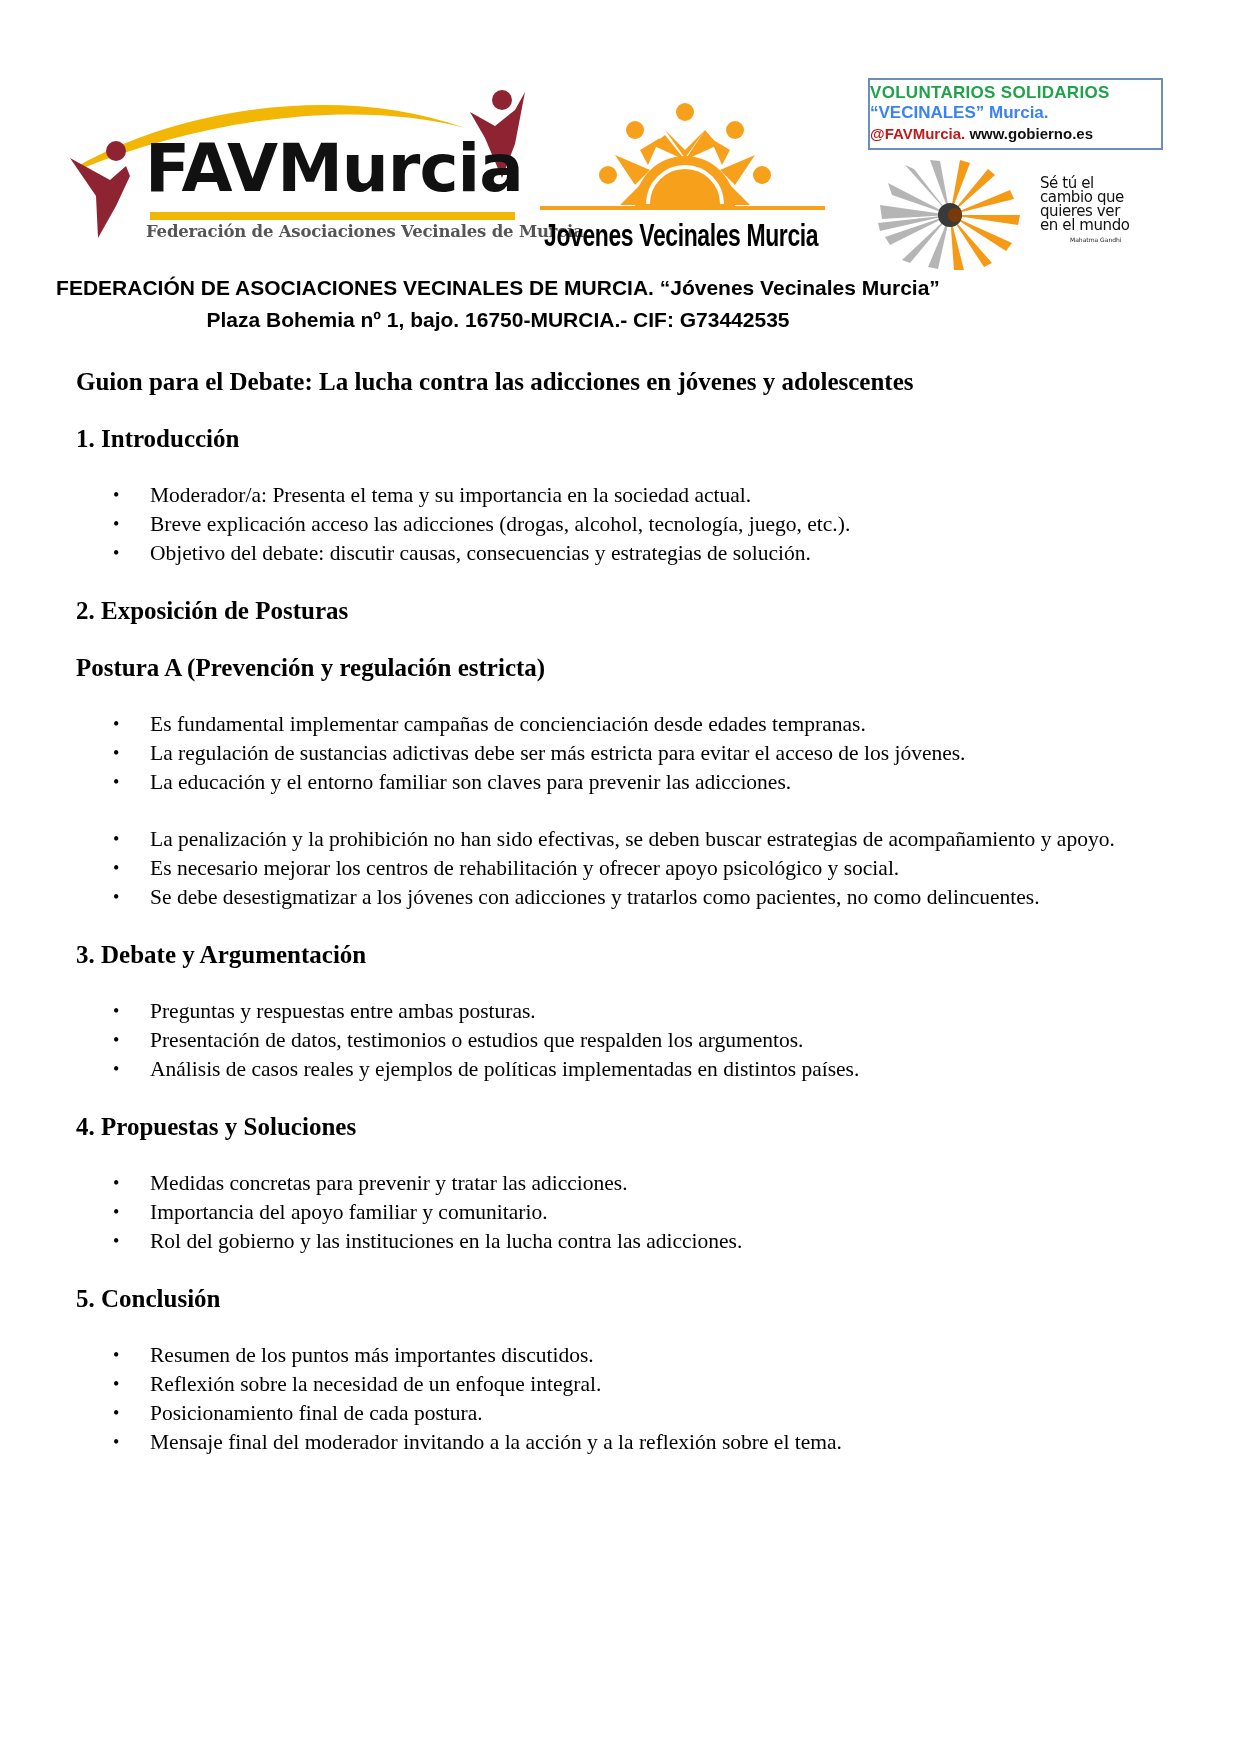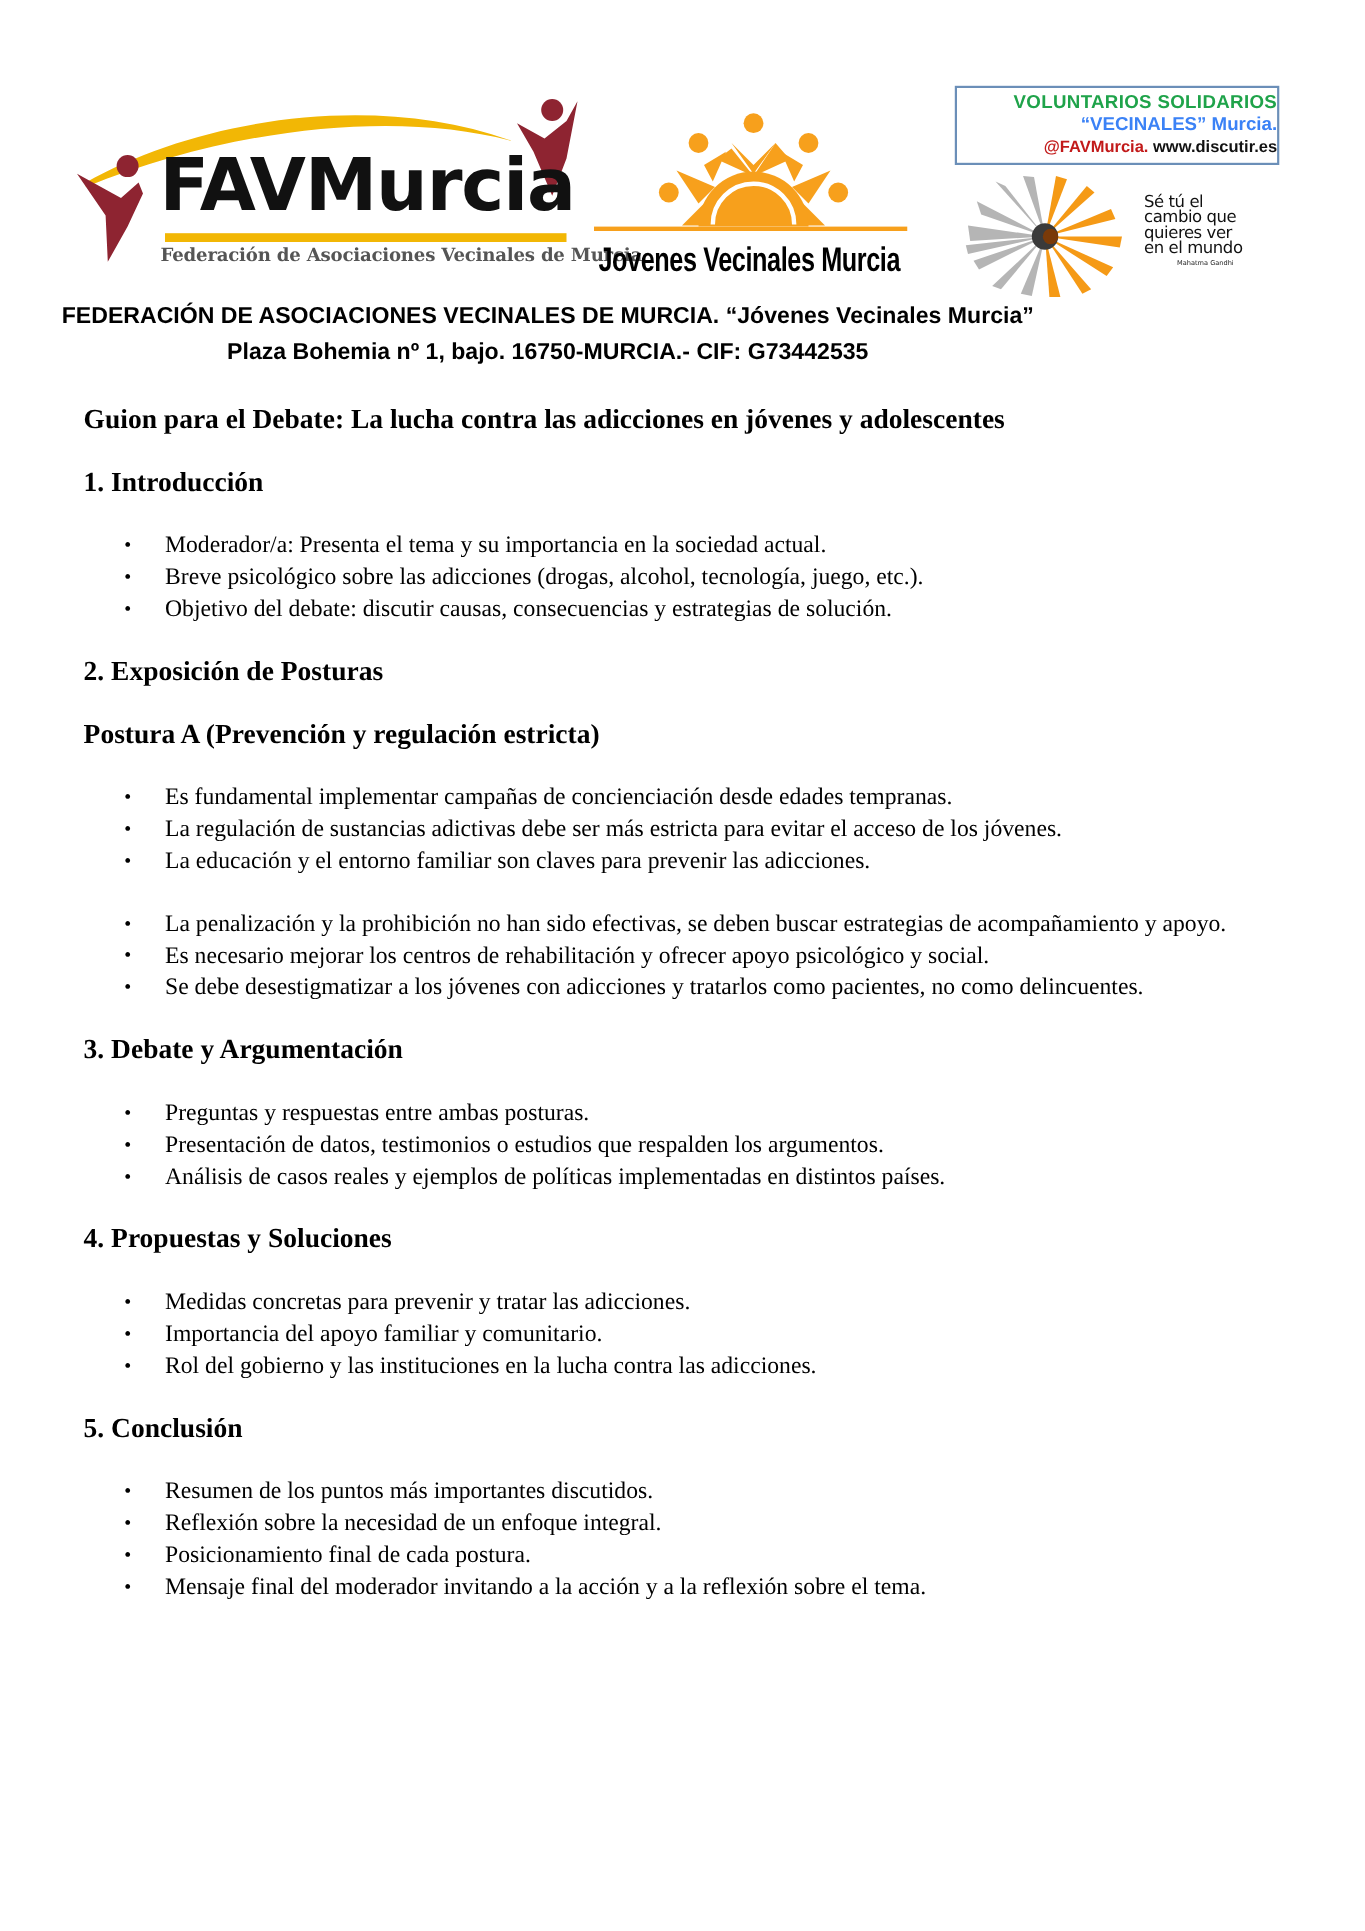--- a/index.html
+++ b/index.html
@@ -9,21 +9,21 @@
   .logo-fav { position: absolute; left: 70px; top: 88px; width: 470px; height: 170px; }
   .logo-fav svg { position: absolute; left: 0; top: 0; }
   .fav-title { position: absolute; left: 75px; top: 48px; font-family: "DejaVu Sans", sans-serif; font-weight: bold; font-size: 66px; letter-spacing: -1px; color: #111; line-height: 1; }
   .fav-underline { position: absolute; left: 80px; top: 124px; width: 365px; height: 8px; background: #f2b705; }
   .fav-sub { position: absolute; left: 76px; top: 134px; font-family: "DejaVu Serif", serif; font-weight: bold; font-size: 16.5px; color: #555; white-space: nowrap; letter-spacing: -0.2px; }
 
   .logo-jov { position: absolute; left: 540px; top: 100px; width: 285px; height: 160px; }
   .logo-jov svg { position: absolute; left: 0; top: 0; }
   .jov-title { position: absolute; left: 4px; top: 118px; font-family: "Liberation Sans", sans-serif; font-weight: bold; font-size: 31px; color: #000; white-space: nowrap; transform: scaleX(0.74); transform-origin: left top; letter-spacing: -0.5px; }
 
-  .vol-box { position: absolute; left: 868px; top: 78px; width: 295px; height: 72px; border: 2px solid #6b8fb8; box-sizing: border-box; text-align: right; font-family: "Liberation Sans", sans-serif; font-weight: bold; }
+  .vol-box { position: absolute; left: 868px; top: 78px; width: 295px; height: 72px; border: 2px solid #6b8fb8; box-sizing: border-box; text-align: left; font-family: "Liberation Sans", sans-serif; font-weight: bold; }
   .vol-l1 { color: #1fa34a; font-size: 17px; margin-top: 3px; line-height: 20px; letter-spacing: 0.3px; }
   .vol-l2 { color: #3b82f6; font-size: 17px; line-height: 20px; }
   .vol-l3 { font-size: 15px; line-height: 22px; }
   .vol-handle { color: #c21a1a; }
   .vol-web { color: #111; }
 
   .flower { position: absolute; left: 875px; top: 160px; width: 150px; height: 110px; }
   .quote { position: absolute; left: 1040px; top: 176px; font-family: "DejaVu Sans", sans-serif; font-size: 15px; line-height: 14px; color: #111; letter-spacing: -0.4px; }
   .quote-author { position: absolute; left: 1070px; top: 236px; font-family: "DejaVu Sans", sans-serif; font-size: 6px; color: #222; }
 
@@ -91,21 +91,21 @@
     <path d="M108 104 A 37 37 0 0 1 182 104" stroke="#ffffff" stroke-width="4" fill="none"></path>
   </svg>
   <div class="jov-title">Jovenes Vecinales Murcia</div>
 </div>
 
 <div class="vol-box">
   <div class="vol-l1">VOLUNTARIOS SOLIDARIOS</div>
   <div class="vol-l2">“VECINALES” Murcia.</div>
   <div class="vol-l3">
     <span class="vol-handle">@FAVMurcia.</span>
-    <span class="vol-web">www.discutir.es</span>
+    <span class="vol-web">www.gobierno.es</span>
   </div>
 </div>
 
 <svg class="flower" viewBox="0 0 150 110">
   <g transform="translate(75,55)">
     <g fill="#b5b5b5">
       <path d="M0 0 L-70 -10 L-68 4 Z"></path>
       <path d="M0 0 L-62 -32 L-58 -20 Z"></path>
       <path d="M0 0 L-45 -50 L-36 -46 Z"></path>
       <path d="M0 0 L-20 -55 L-10 -54 Z"></path>
@@ -142,21 +142,21 @@
   <p class="doc-title">Guion para el Debate: La lucha contra las adicciones en jóvenes y adolescentes</p>
   <div id="sections">
       <p class="h">1. Introducción</p>
       <ul>
         <li>
           <span class="bullet">•</span>
           <span class="li-text">Moderador/a: Presenta el tema y su importancia en la sociedad actual.</span>
         </li>
         <li>
           <span class="bullet">•</span>
-          <span class="li-text">Breve psicológico sobre las adicciones (drogas, alcohol, tecnología, juego, etc.).</span>
+          <span class="li-text">Breve explicación acceso las adicciones (drogas, alcohol, tecnología, juego, etc.).</span>
         </li>
         <li>
           <span class="bullet">•</span>
           <span class="li-text">Objetivo del debate: discutir causas, consecuencias y estrategias de solución.</span>
         </li>
       </ul>
       <p class="h">2. Exposición de Posturas</p>
       <p class="h">Postura A (Prevención y regulación estricta)</p>
       <ul>
         <li>

